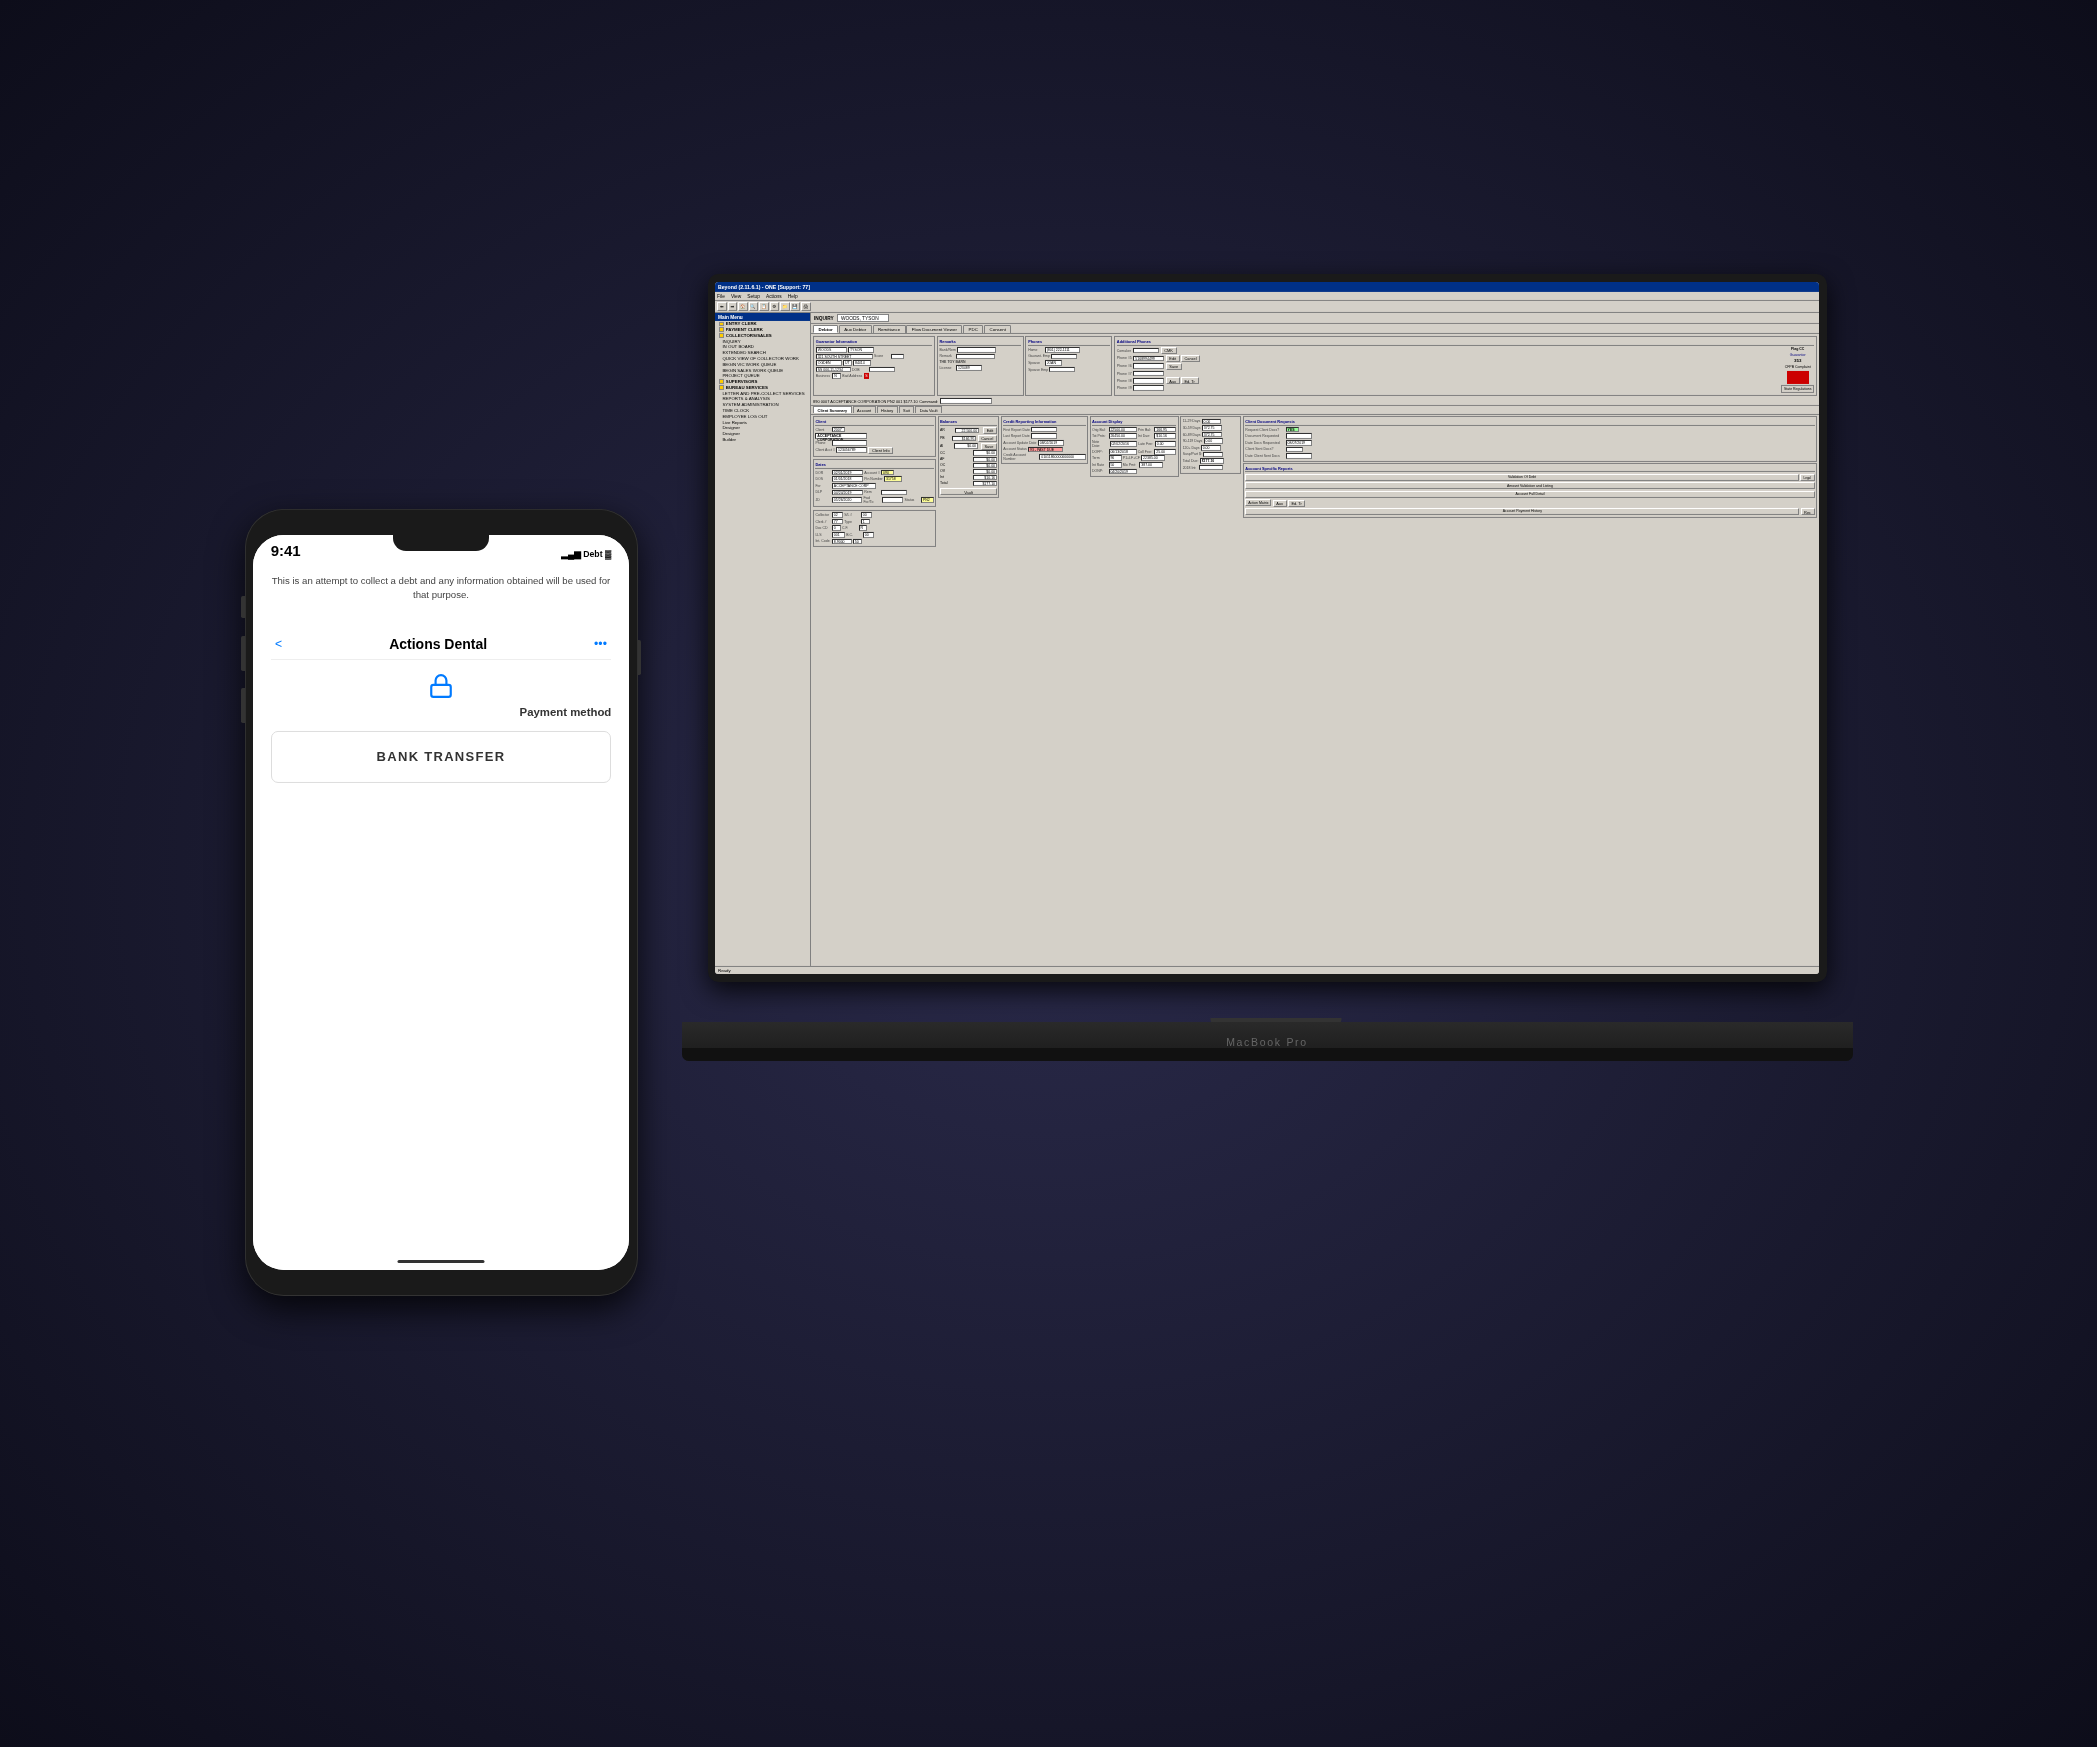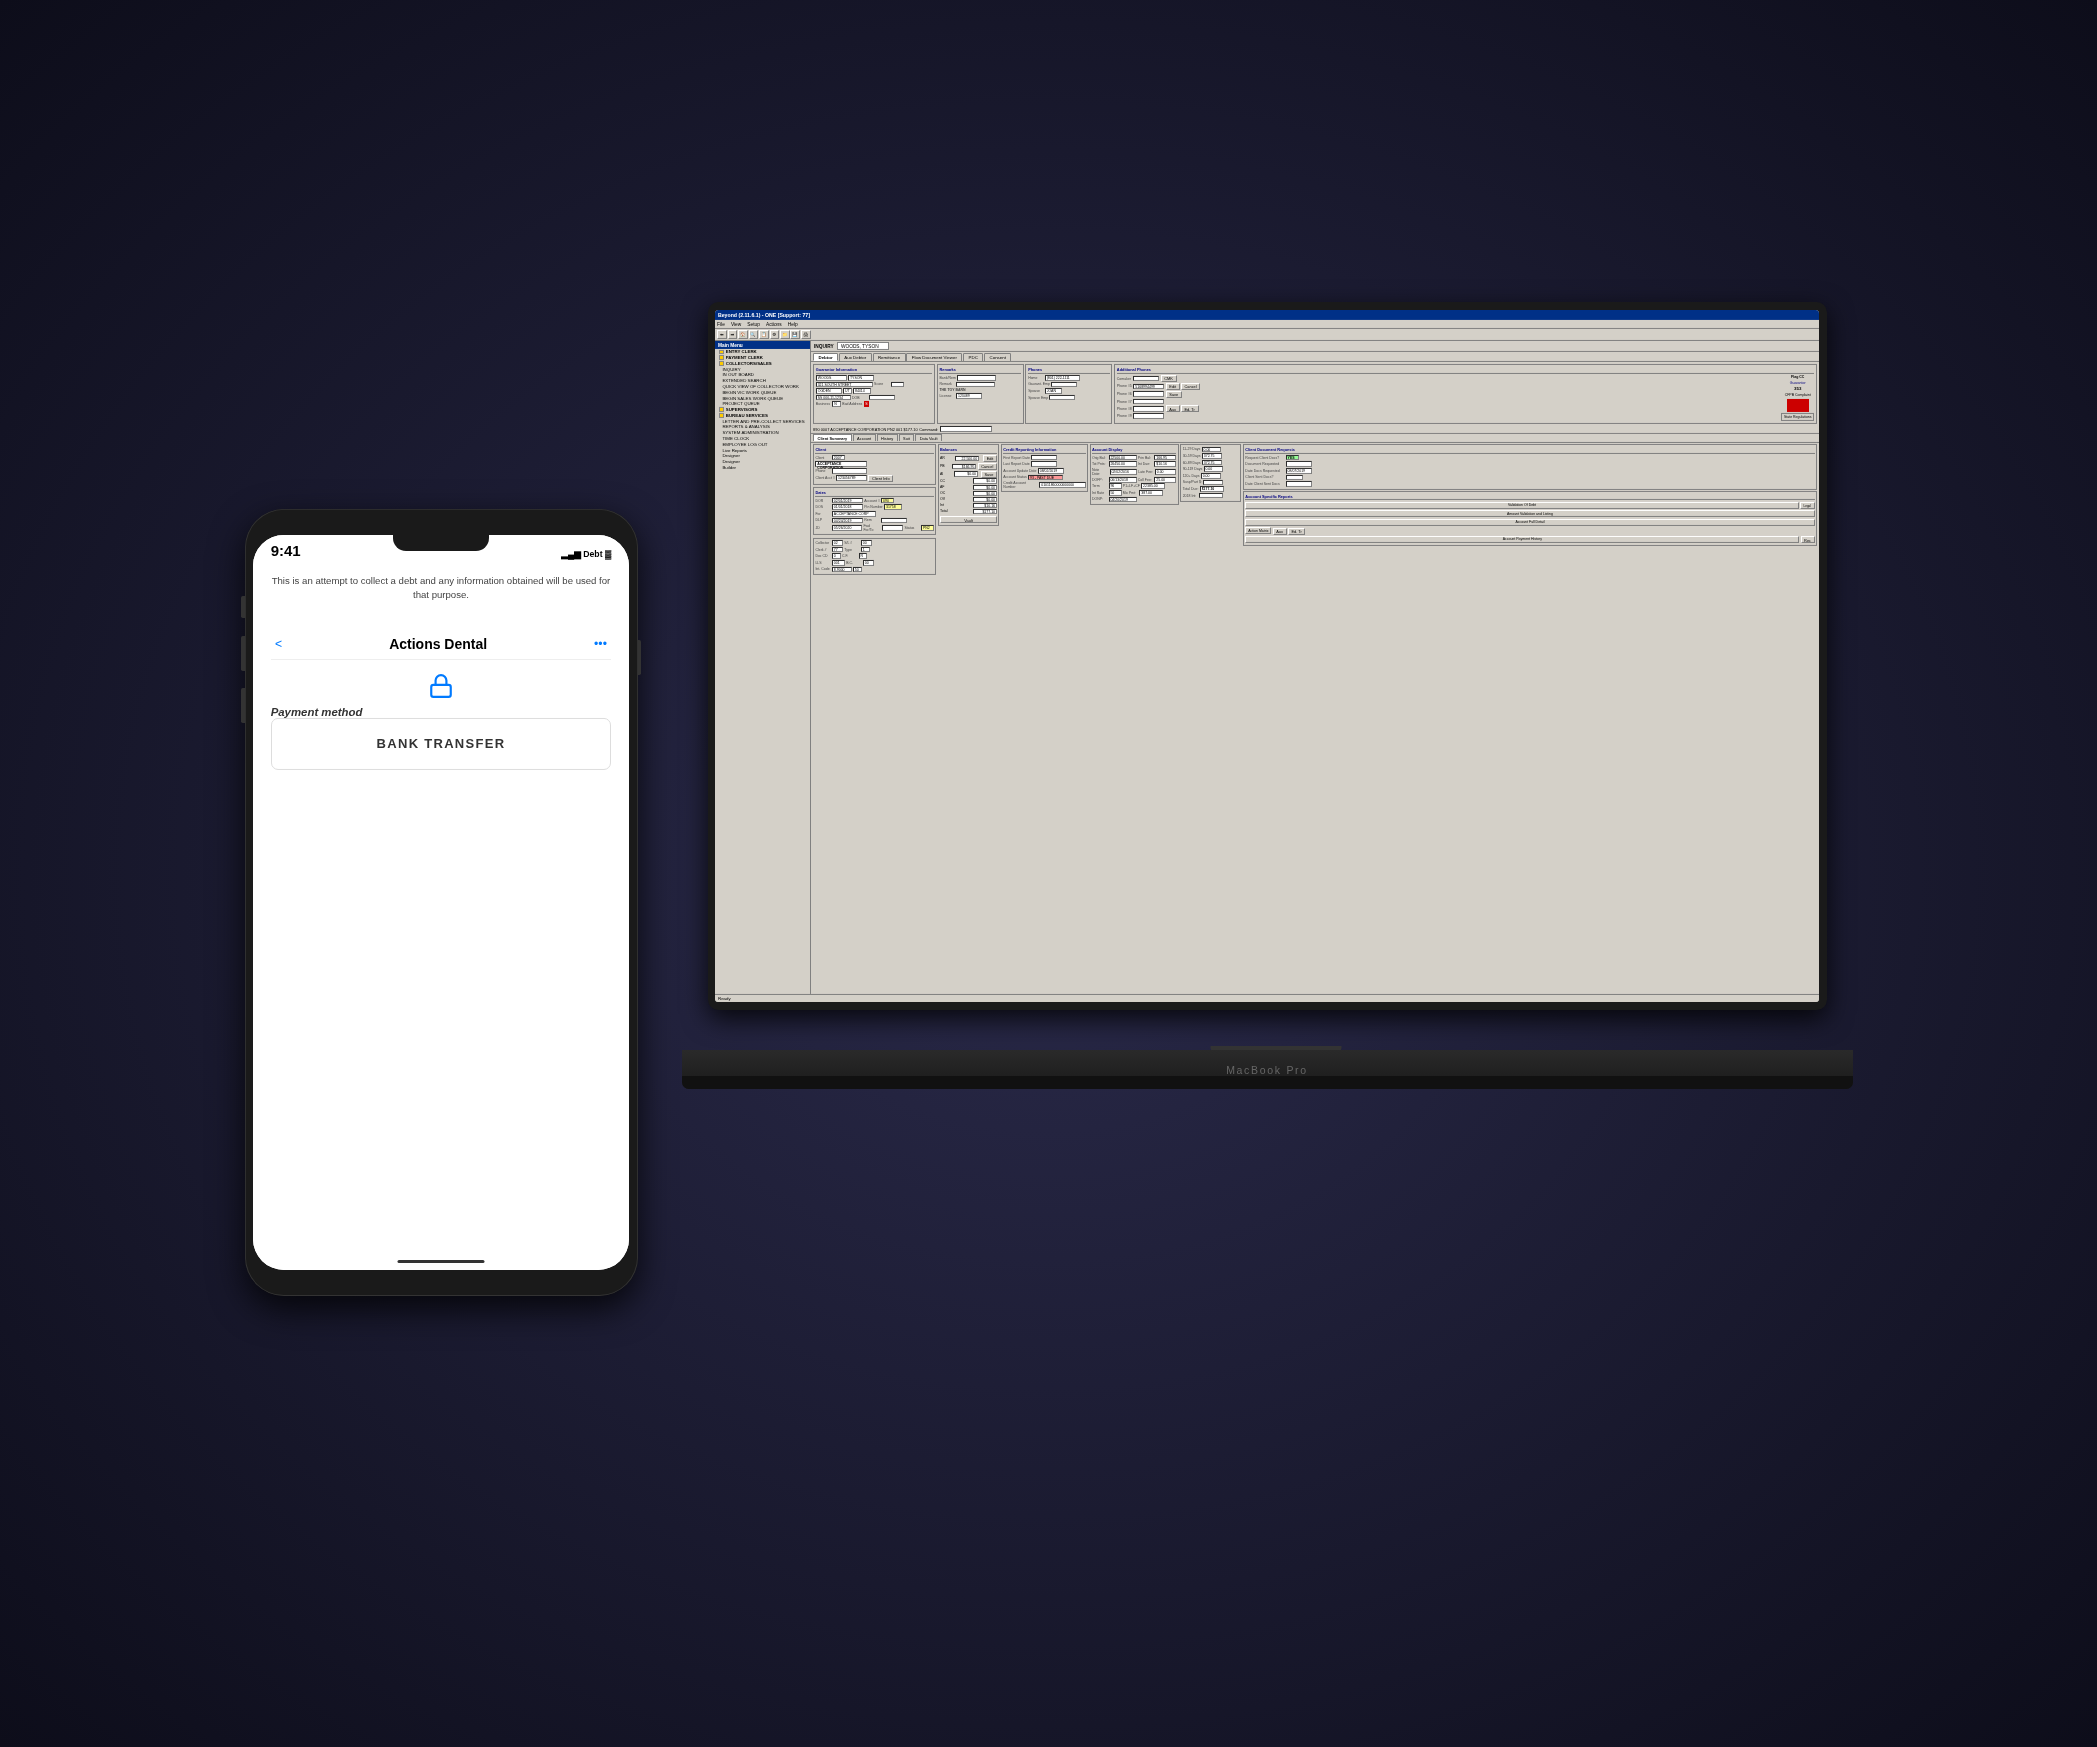--- a/index.html
+++ b/index.html
@@ -19,21 +19,21 @@
       left: 50%;
       transform: translate(-50%, -48%);
       width: 1660px;
       height: 1398px;
     }
 
     
     .laptop {
       position: absolute;
       right: 35px;
-      top: 99px;
+      top: 71px;
       width: 1136px;
       height: 787px;
     }
 
     .laptop-screen-bezel {
       position: absolute;
       top: 0;
       left: 0;
       width: 1119px;
       height: 708px;
@@ -371,23 +371,23 @@
     .phone-menu-dots {
       font-size: 12.2px;
       color: #007aff;
       font-family: -apple-system, sans-serif;
     }
 
     .payment-method-label {
       font-size: 11.4px;
       font-weight: 600;
       color: #333;
-      text-align: left;
+      text-align: right;
+      margin-bottom: 13px;
       font-family: -apple-system, sans-serif;
-      font-style: italic;
     }
 
     .lock-icon-container {
       display: flex;
       justify-content: center;
       margin-bottom: 7px;
     }
 
     .card-payment-btn {
       background: #003087;

